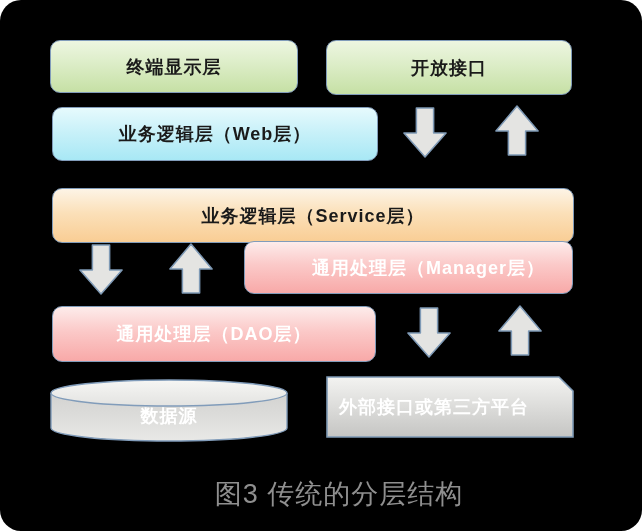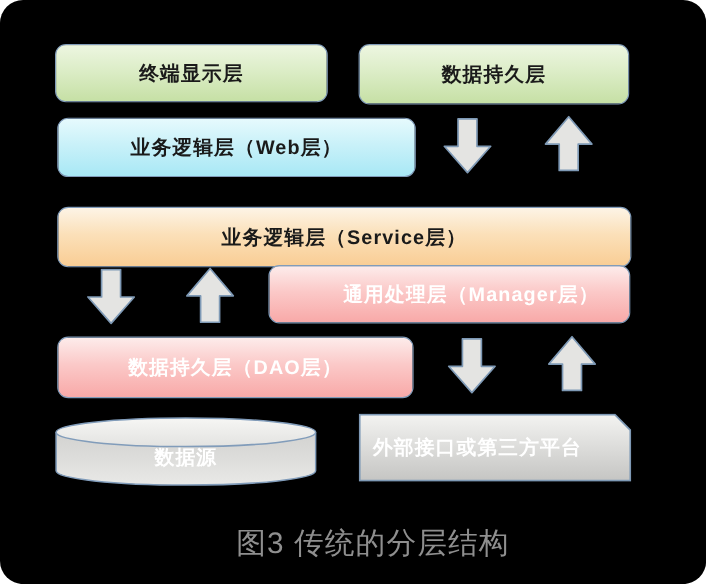--- a/index.html
+++ b/index.html
@@ -71,21 +71,21 @@
     letter-spacing: 1px;
   }
 </style>
 </head>
 <body>
 
 <div class="canvas">
 
   <div class="node green" style="left:50px; top:40px; width:248px; height:53px;">终端显示层</div>
 
-  <div class="node green" style="left:326px; top:40px; width:246px; height:55px;">数据持久层</div>
+  <div class="node green" style="left:326px; top:40px; width:246px; height:55px;">开放接口</div>
 
   <div class="node cyan" style="left:52px; top:107px; width:326px; height:54px;">业务逻辑层（Web层）</div>
 
   <svg class="arrow" style="left:402px; top:107px;" viewBox="0 0 48 54">
     <polygon points="15,1 33,1 33,27 46,27 24,52 2,27 15,27" fill="#e4e4e2" stroke="#7e99b5" stroke-width="1.6" stroke-linejoin="round"></polygon>
   </svg>
   <svg class="arrow" style="left:494px; top:105px;" viewBox="0 0 48 54">
     <polygon points="24,1 46,27 33,27 33,52 15,52 15,27 2,27" fill="#e4e4e2" stroke="#7e99b5" stroke-width="1.6" stroke-linejoin="round"></polygon>
   </svg>
 
@@ -93,21 +93,21 @@
 
   <svg class="arrow" style="left:78px; top:244px;" viewBox="0 0 48 54">
     <polygon points="15,1 33,1 33,27 46,27 24,52 2,27 15,27" fill="#e4e4e2" stroke="#7e99b5" stroke-width="1.6" stroke-linejoin="round"></polygon>
   </svg>
   <svg class="arrow" style="left:168px; top:243px;" viewBox="0 0 48 54">
     <polygon points="24,1 46,27 33,27 33,52 15,52 15,27 2,27" fill="#e4e4e2" stroke="#7e99b5" stroke-width="1.6" stroke-linejoin="round"></polygon>
   </svg>
 
   <div class="node pink" style="left:244px; top:241px; width:329px; height:53px;padding-left:40px;">通用处理层（Manager层）</div>
 
-  <div class="node pink" style="left:52px; top:306px; width:324px; height:56px;">数据持久层（DAO层）</div>
+  <div class="node pink" style="left:52px; top:306px; width:324px; height:56px;">通用处理层（DAO层）</div>
 
   <svg class="arrow" style="left:406px; top:307px;" viewBox="0 0 48 54">
     <polygon points="15,1 33,1 33,27 46,27 24,52 2,27 15,27" fill="#e4e4e2" stroke="#7e99b5" stroke-width="1.6" stroke-linejoin="round"></polygon>
   </svg>
   <svg class="arrow" style="left:497px; top:305px;" viewBox="0 0 48 54">
     <polygon points="24,1 46,27 33,27 33,52 15,52 15,27 2,27" fill="#e4e4e2" stroke="#7e99b5" stroke-width="1.6" stroke-linejoin="round"></polygon>
   </svg>
 
   <svg style="position:absolute; left:50px; top:379px;" width="238" height="63" viewBox="0 0 238 63">
     <defs>

